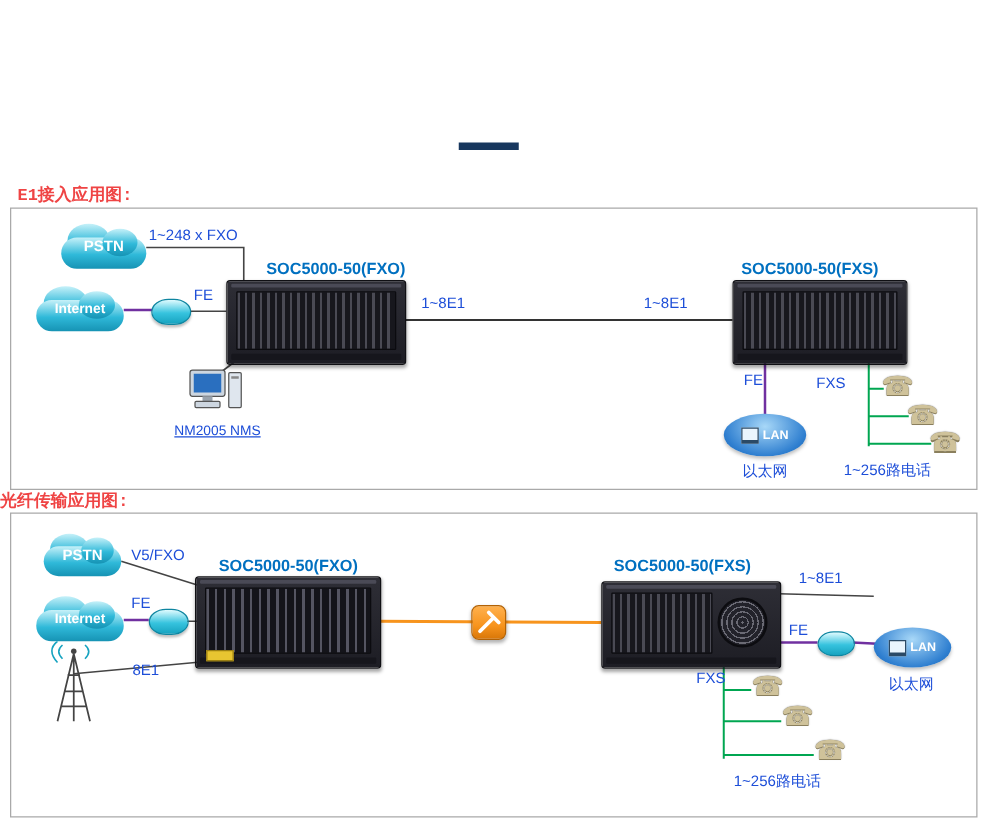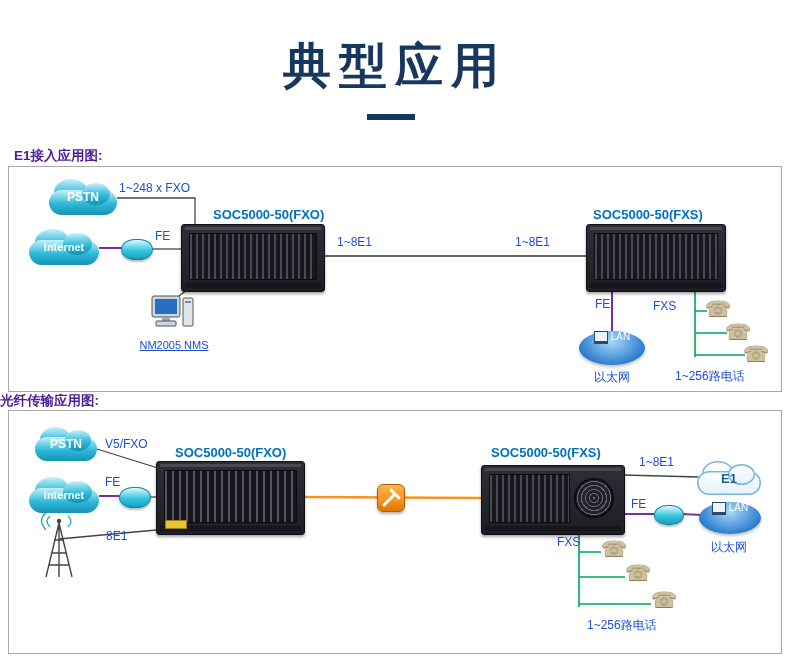--- a/index.html
+++ b/index.html
@@ -5,21 +5,21 @@
   html,body{margin:0;padding:0;background:#fff;}
   .page{position:relative;width:790px;height:661px;background:#fff;overflow:hidden;
         font-family:"Liberation Sans","DejaVu Sans",sans-serif;}
 
   
   .title{position:absolute;top:34px;left:0;right:0;text-align:center;margin:0;
          font-size:48px;font-weight:800;letter-spacing:8px;color:var(--navy,#17375e);}
   .title-underline{position:absolute;top:114px;left:50%;width:48px;height:6px;margin-left:-28px;
          background:var(--navy,#17375e);}
 
-  .section-label{position:absolute;font-size:13.5px;font-weight:700;color:#4c1d95;}
+  .section-label{position:absolute;font-size:13.5px;font-weight:700;color:#ef4444;font-family:Liberation Mono, monospace;}
 
   .panel{position:absolute;left:8px;width:772px;border:1px solid #a9a9a9;background:#fff;}
   .wires{position:absolute;left:0;top:0;pointer-events:none;}
   .w-dark{stroke:#444;stroke-width:1.3;fill:none;}
   .w-main{stroke:#333;stroke-width:1.5;fill:none;}
   .w-purple{stroke:var(--purple,#7030a0);stroke-width:2;fill:none;}
   .w-green{stroke:var(--green,#00a651);stroke-width:1.6;fill:none;}
   .w-orange{stroke:var(--orange,#f7941d);stroke-width:2.5;fill:none;}
 
   .lbl{position:absolute;font-size:12px;color:#1d4ed8;white-space:nowrap;}
@@ -47,40 +47,39 @@
           background:repeating-linear-gradient(90deg,#4a4a54 0 2px,#17171d 2px 6px);}
   .device .slots.wide{background:repeating-linear-gradient(90deg,#555562 0 2px,#14141a 2px 7px);}
   .fan{position:absolute;right:10px;top:12px;width:36px;height:36px;border-radius:50%;
           border:2px solid #0c0c10;background:repeating-radial-gradient(circle at 50% 50%,#6a6a74 0 1px,#22222a 1px 4px);z-index:2;}
   .tag-yellow{position:absolute;left:8px;bottom:5px;width:20px;height:7px;background:#e8c531;border:1px solid #9a7f12;z-index:2;}
 
   
   .router{position:absolute;border-radius:50%/58%;border:1px solid #0e85a0;
           background:linear-gradient(#dffbff,#36c3de 55%,#17a3c0);box-shadow:0 2px 2px rgba(0,0,0,.25);
           display:flex;align-items:center;justify-content:center;color:#064a5c;font-size:9px;font-weight:700;}
-  .lan{position:absolute;border-radius:50%;display:flex;align-items:flex-start;justify-content:center;gap:3px;
+  .lan{position:absolute;border-radius:50%;display:flex;align-items:center;justify-content:center;gap:3px;
           background:radial-gradient(ellipse at 50% 30%,#a8d8f8,#2f7fd0 70%,#1b5fa8);
-          color:#fff;font-size:10px;font-weight:400;box-shadow:0 2px 3px rgba(0,0,0,.25);}
+          color:#fff;font-size:10px;font-weight:700;box-shadow:0 2px 3px rgba(0,0,0,.25);}
   .mini-pc{width:12px;height:9px;background:#eaf5fd;border:1px solid #2b4a66;border-bottom-width:3px;}
   .phone{position:absolute;font-size:21px;line-height:1;color:#cfc29a;
          text-shadow:0 1px 0 #8a7f5d,0 0 1px #555;font-family:"DejaVu Sans",sans-serif;}
   .fiber-icon{position:absolute;width:26px;height:26px;border-radius:6px;z-index:2;
          background:linear-gradient(#ffb14e,var(--orange,#f7941d) 60%,#d97708);border:1px solid #b26205;
          box-shadow:0 2px 3px rgba(0,0,0,.3);}
   .callout{position:absolute;background:#fff;border:1px solid #9aa7b5;border-radius:9px;
          padding:3px 9px;font-size:11px;color:#333;box-shadow:1px 2px 3px rgba(0,0,0,.18);z-index:3;white-space:nowrap;}
   .callout::after{content:"";position:absolute;left:-5px;bottom:-7px;width:9px;height:11px;background:#fff;
          border-left:1px solid #9aa7b5;border-bottom:1px solid #9aa7b5;transform:skew(-28deg,8deg);}
 </style>
 </head>
 <body>
 
 <div class="page">
 
-  <h1 class="title">典型应用</h1>
   <div class="title-underline"></div>
 
   <div class="section-label" style="left:14px;top:147px">E1接入应用图:</div>
 
   <div class="panel" style="top:166px;height:224px">
     <svg class="wires" width="772" height="224">
       <polyline class="w-dark" points="108,31 186,31 186,57"></polyline>
       <line class="w-purple" x1="90" y1="81" x2="113" y2="81"></line>
       <line class="w-dark" x1="141" y1="82" x2="172" y2="82"></line>
       <line class="w-main" x1="314" y1="89" x2="577" y2="89"></line>
@@ -187,24 +186,20 @@
         </svg>
     </div>
 
     <span class="lbl-blue" style="left:482px;top:34px">SOC5000-50(FXS)</span>
     <div class="device" style="left:472px;top:54px;width:142px;height:68px">
       <div class="slots" style="right:54px"></div>
       <div class="fan"></div>
     </div>
 
     <span class="lbl" style="left:630px;top:44px">1~8E1</span>
-    <div class="cloud cloud-outline" style="left:688px;top:50px;width:64px;height:34px">
-      <div class="body"></div>
-        <span class="label">E1</span>
-    </div>
 
     <span class="lbl" style="left:622px;top:86px">FE</span>
     <div class="router" style="left:645px;top:94px;width:28px;height:18px"></div>
     <div class="lan" style="left:690px;top:91px;width:62px;height:32px">
       <span class="mini-pc"></span>
       <span>LAN</span>
     </div>
     <span class="lbl" style="left:702px;top:128px">以太网</span>
 
     <span class="lbl" style="left:548px;top:124px">FXS</span>

